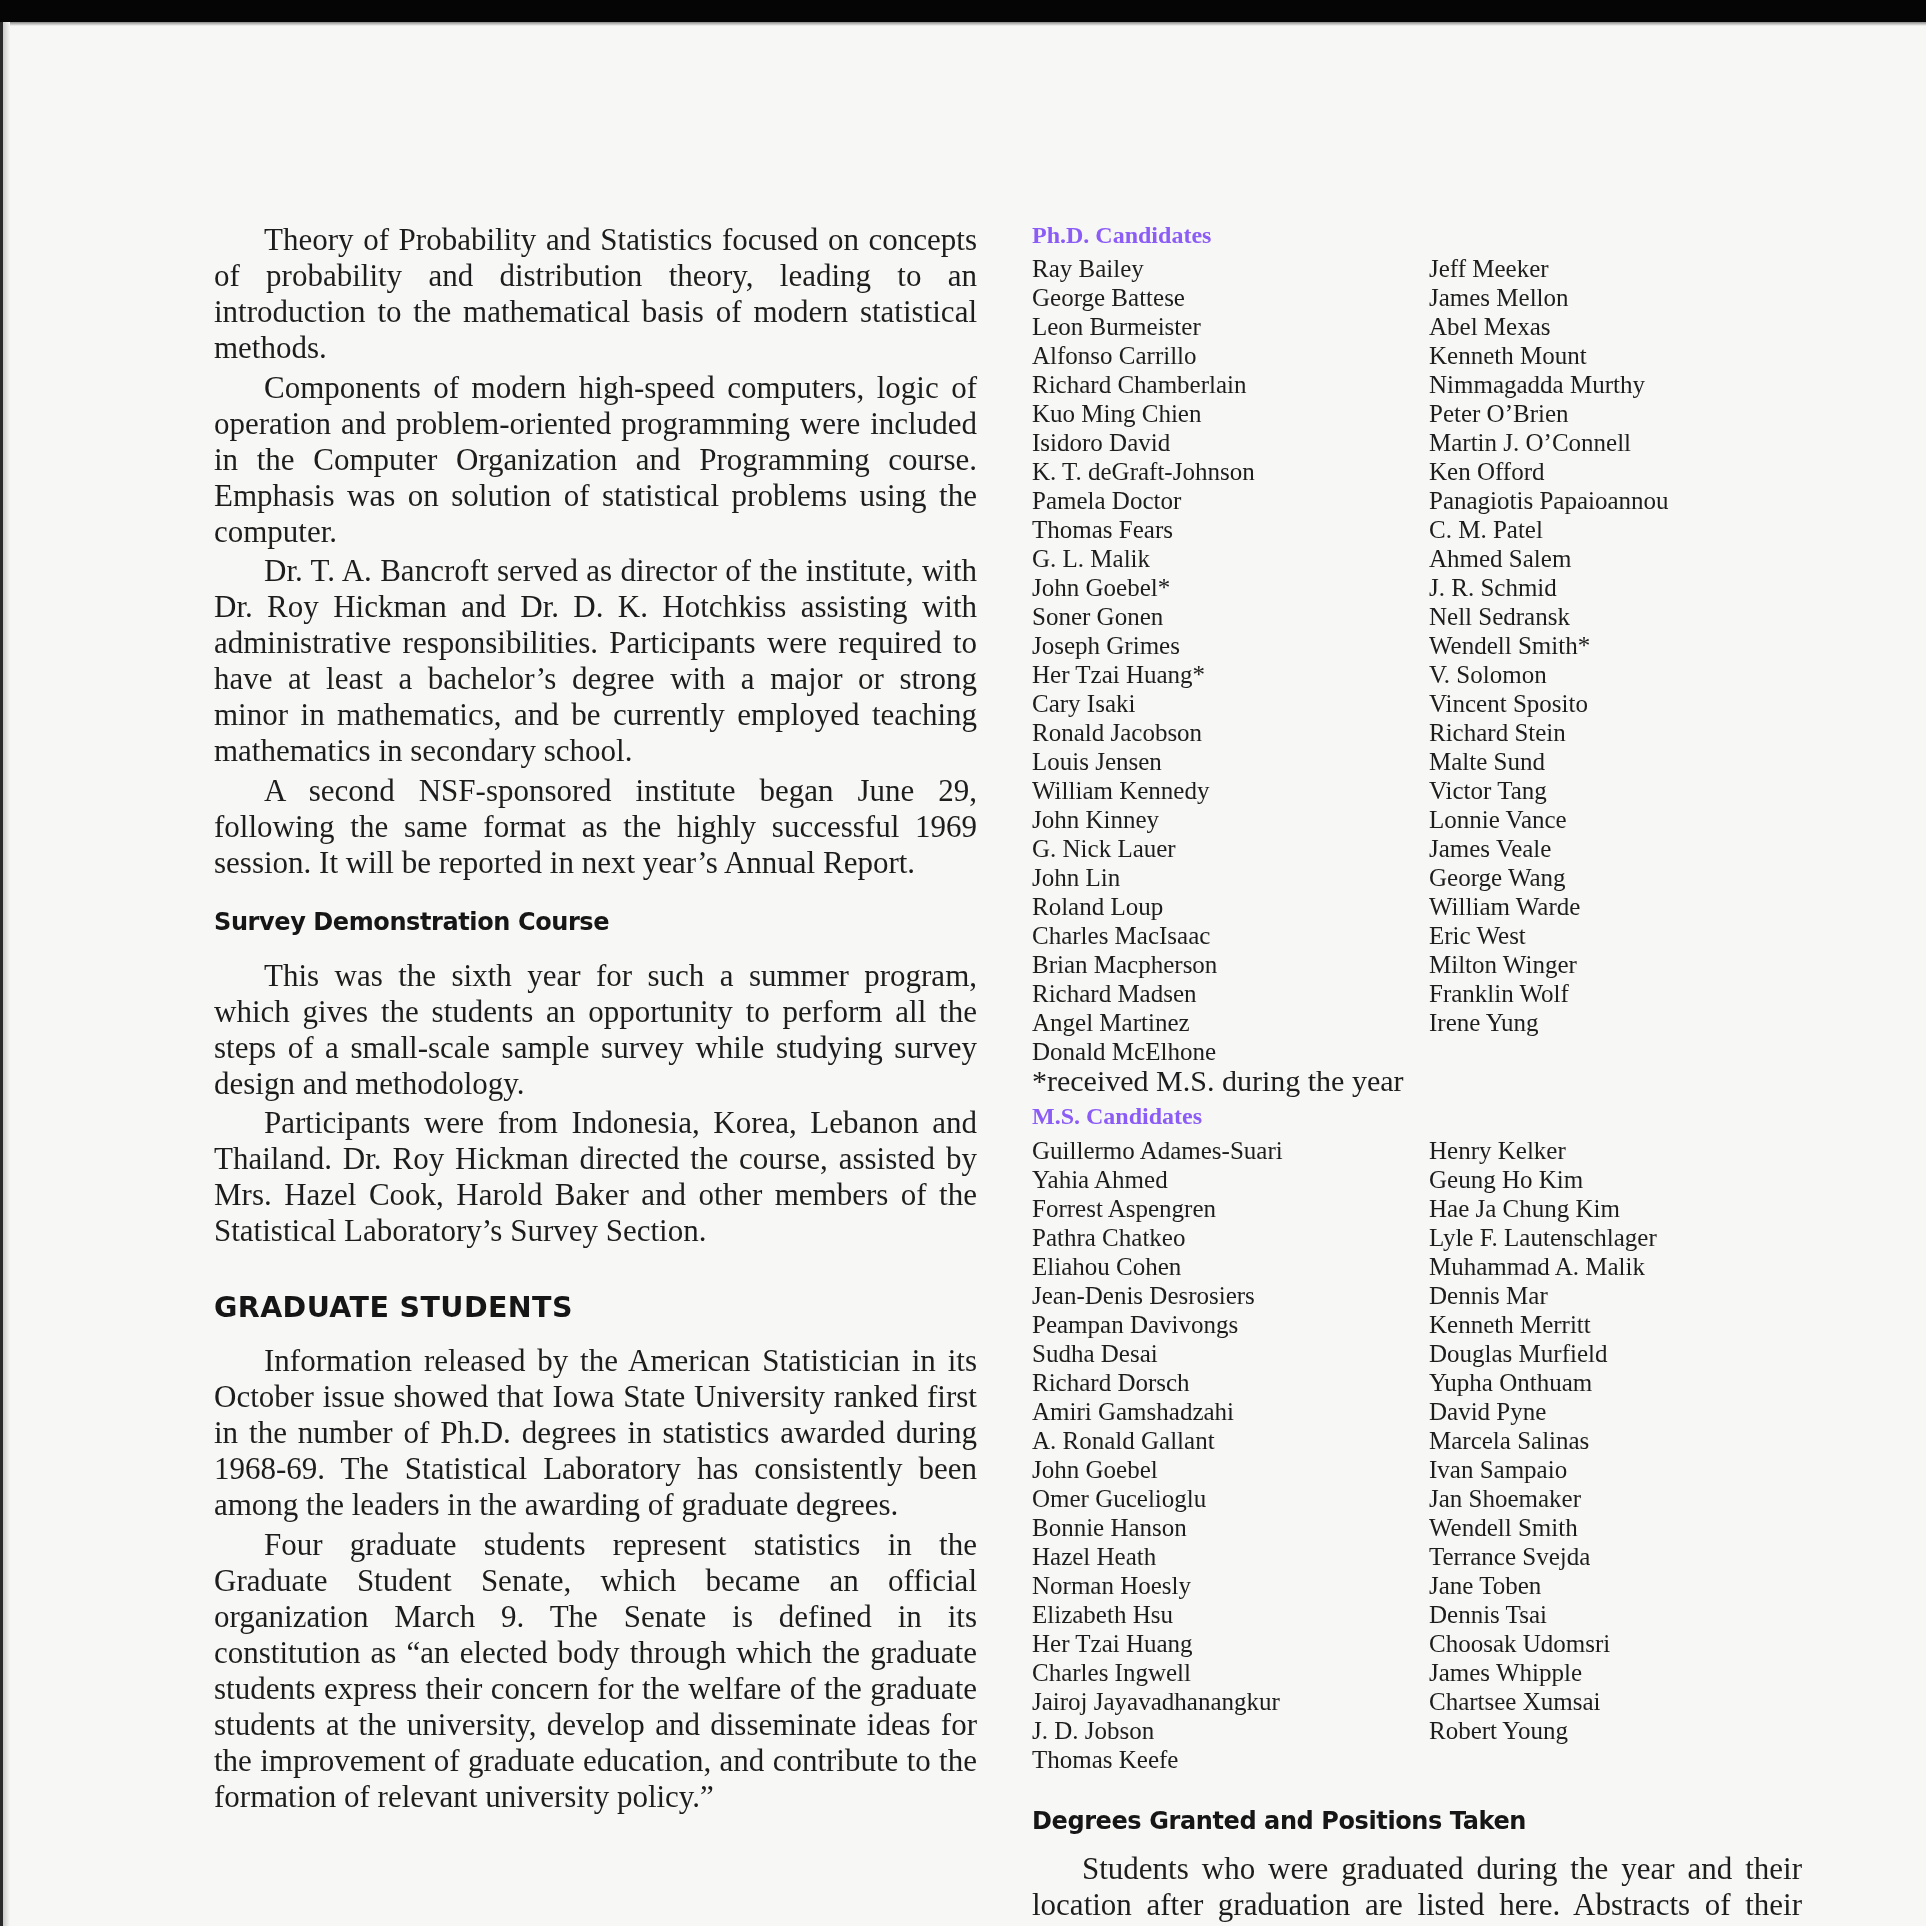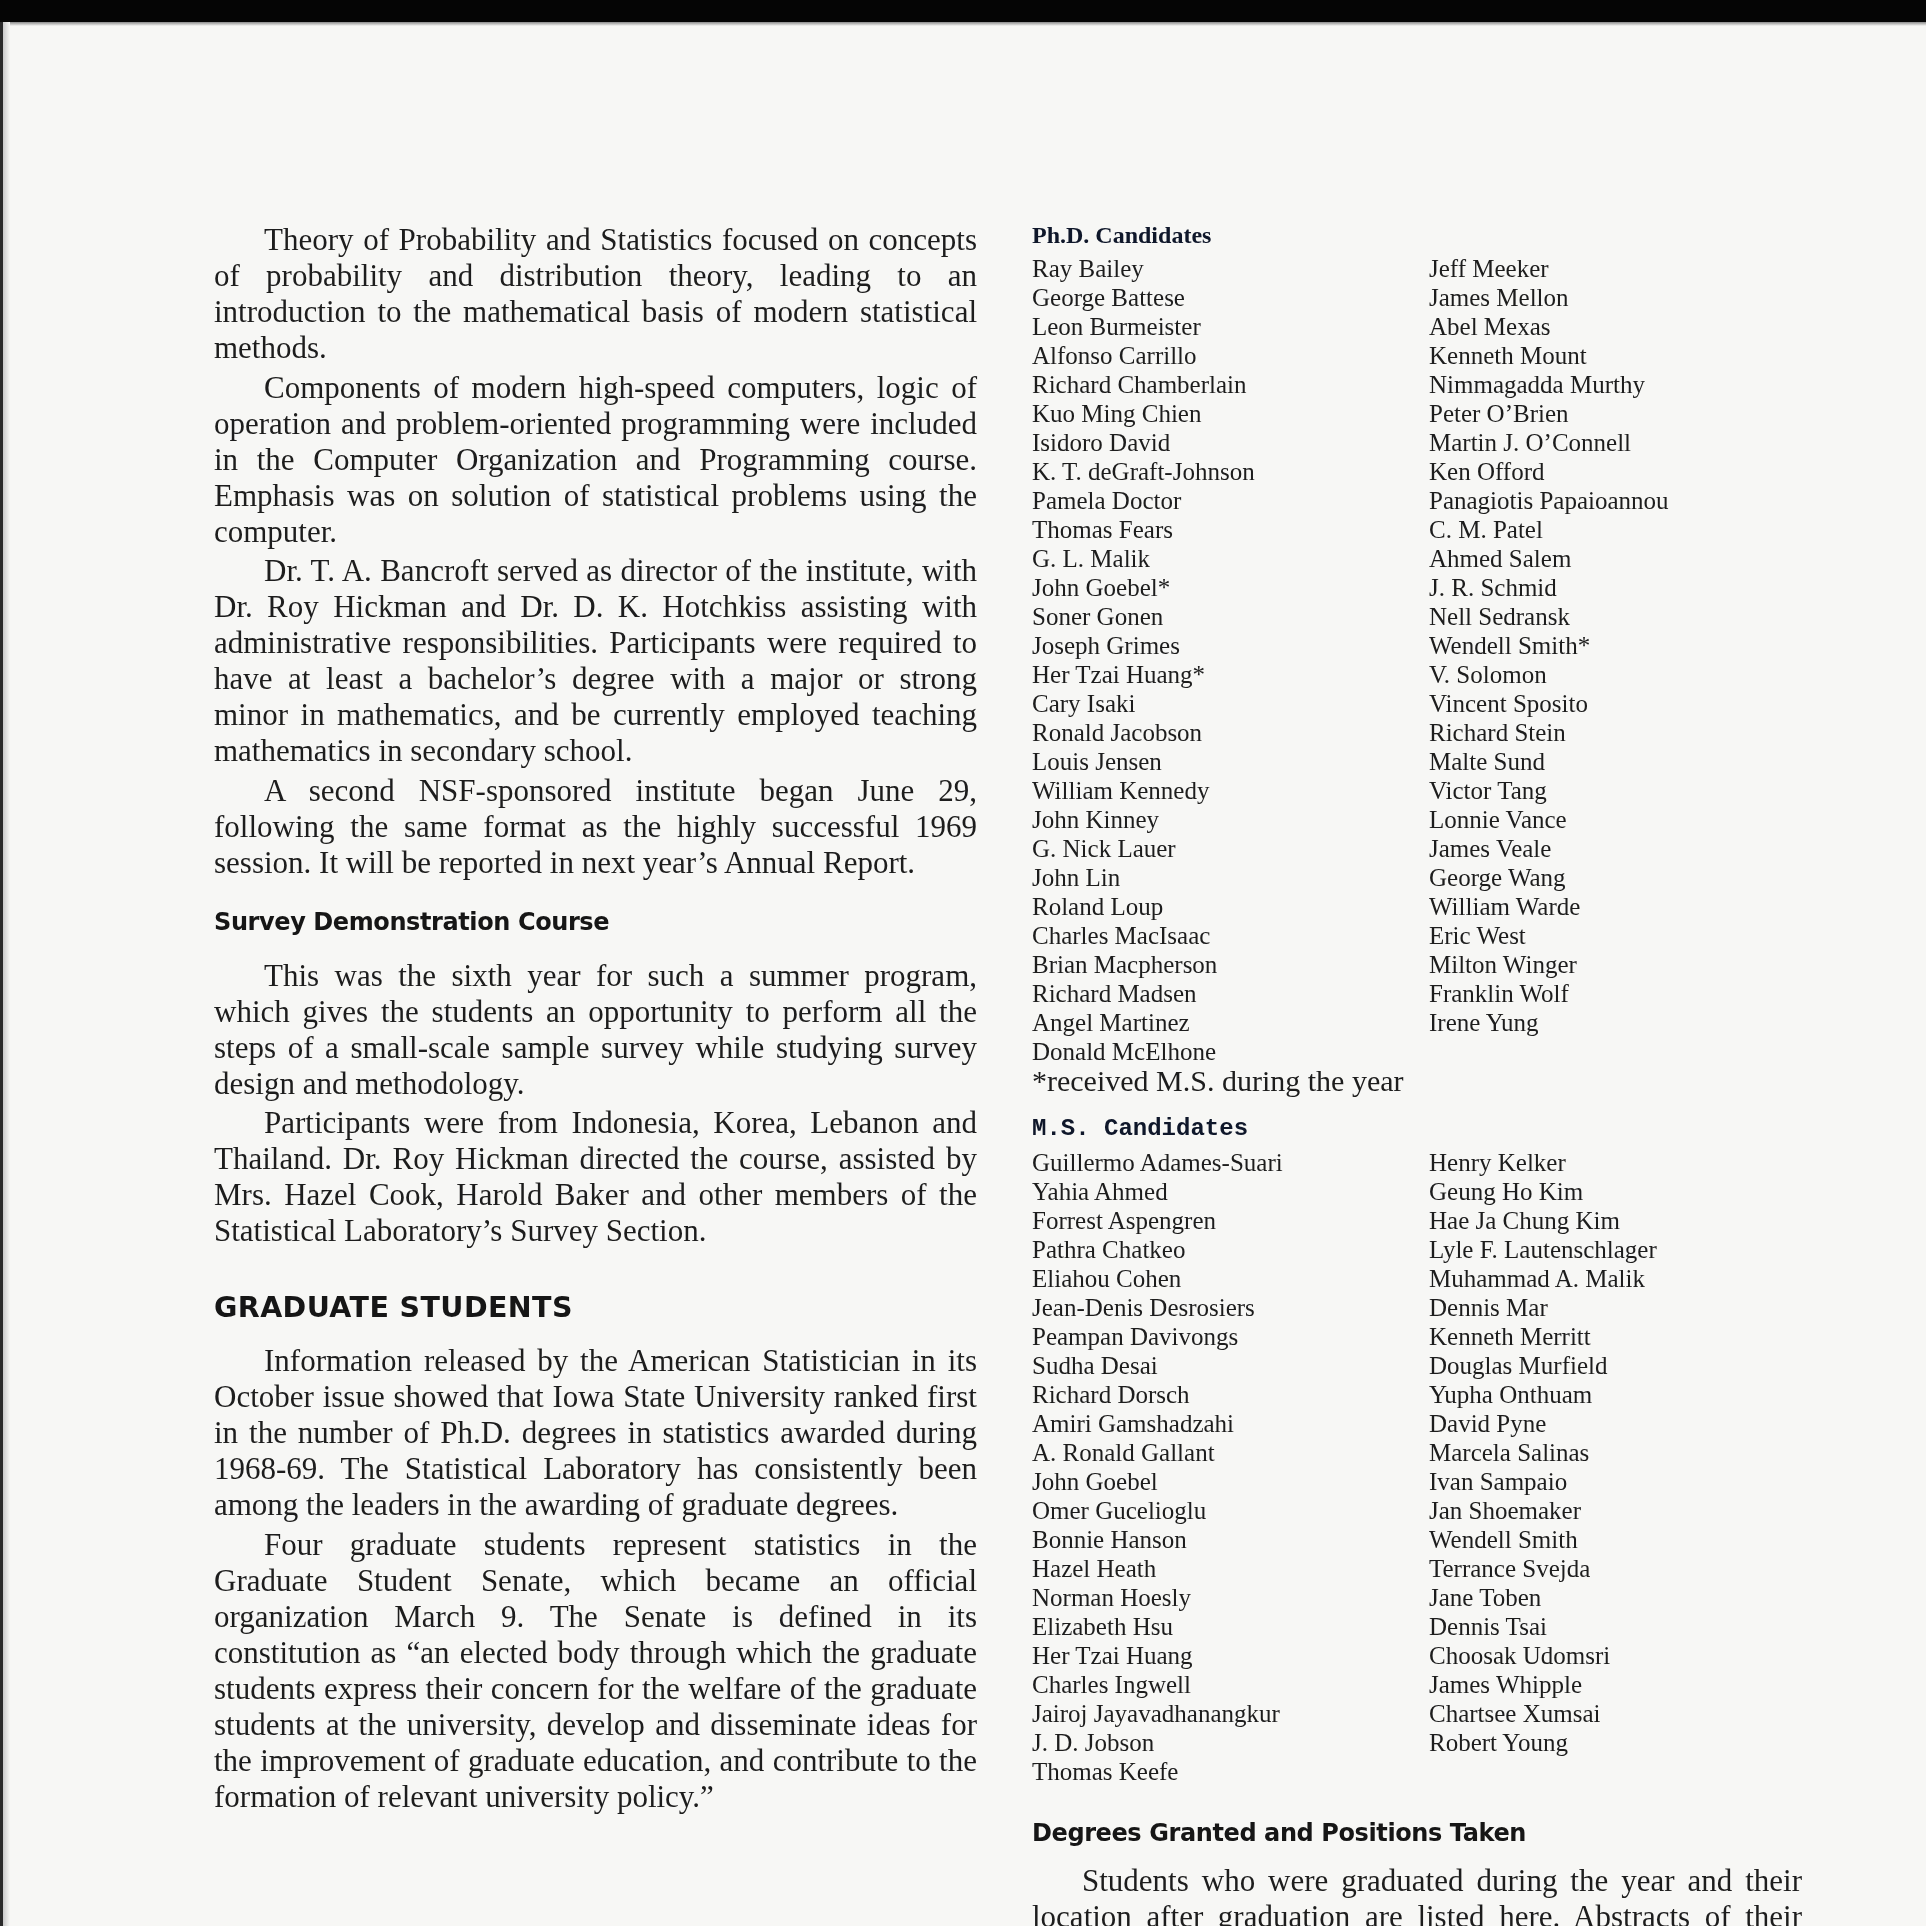--- a/index.html
+++ b/index.html
@@ -24,29 +24,29 @@
   .para.noindent { text-indent: 0; }
   .section-head {
     font-family: "DejaVu Sans", "Liberation Sans", sans-serif;
     font-weight: bold; font-size: 24px; letter-spacing: -0.4px;
     margin: 27px 0 22px 0; color: #161616;
   }
   .section-head.major { font-size: 28.5px; letter-spacing: 0.4px; margin: 42px 0 19px 0; }
   .section-head.sub { margin: 33px 0 16px 0; }
 
   .list-head {
-    font-weight: bold; font-size: 24px; margin: 0 0 5.4px 0; color: #0f172a;
+    font-weight: bold; font-size: 24px; margin: 0 0 5.4px 0; color: #8b5cf6;
   }
   .names {
     display: grid; grid-template-columns: 381px 385px; column-gap: 16px;
     font-size: 25px; line-height: 29px;
   }
   .names .col div { white-space: nowrap; }
   .footnote { font-size: 30px; line-height: 29px; white-space: nowrap; }
-  .ms-head { margin-top: 20px; font-family: Liberation Mono, monospace; }
+  .ms-head { margin-top: 8px; }
 
   .right-para { font-size: 31px; line-height: 36px; }
 </style>
 </head>
 <body>
 
 <div class="scan-top"></div>
 <div class="scan-top-shade"></div>
 <div class="scan-left"></div>
 <div class="scan-left-shade"></div>

